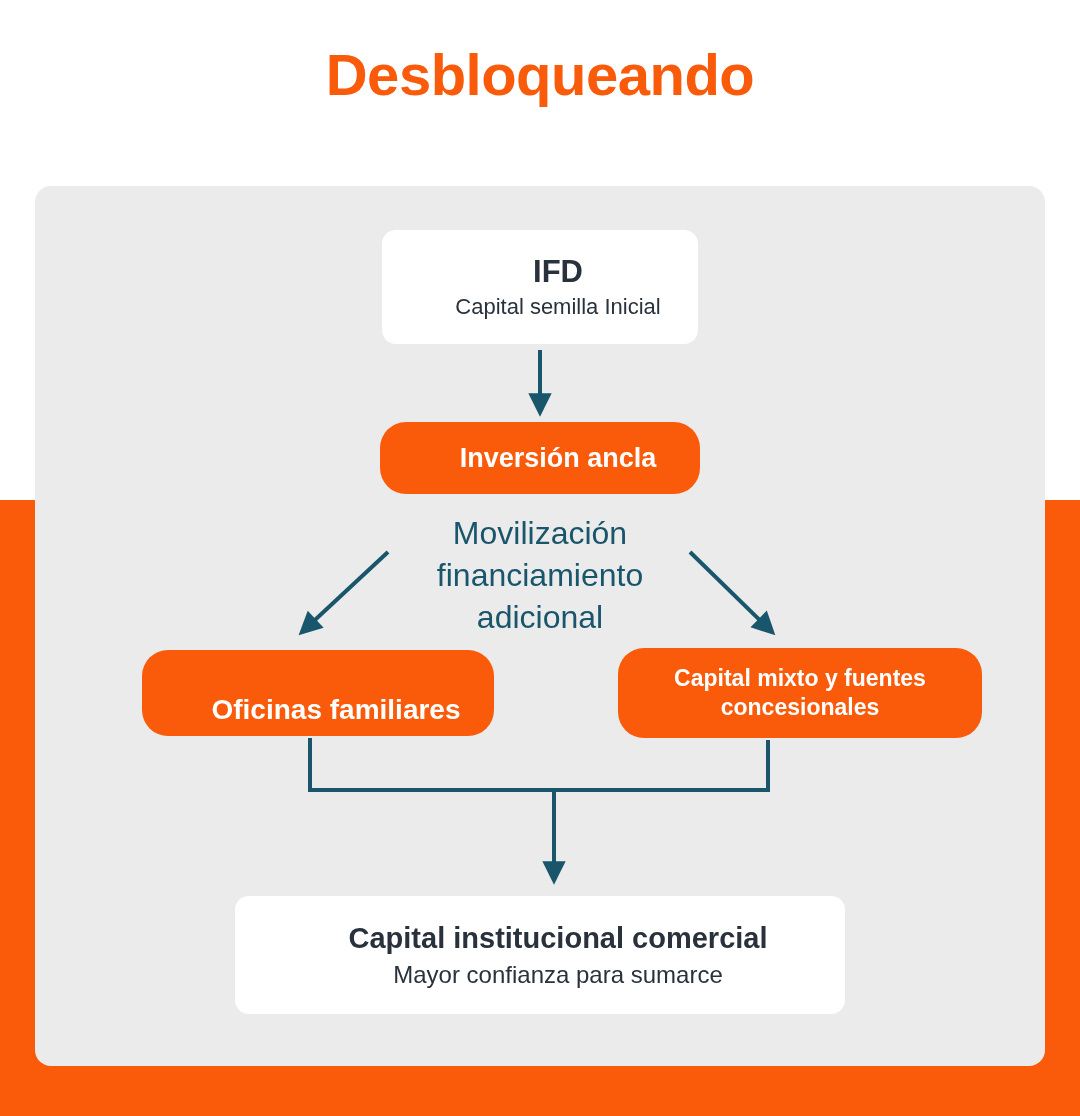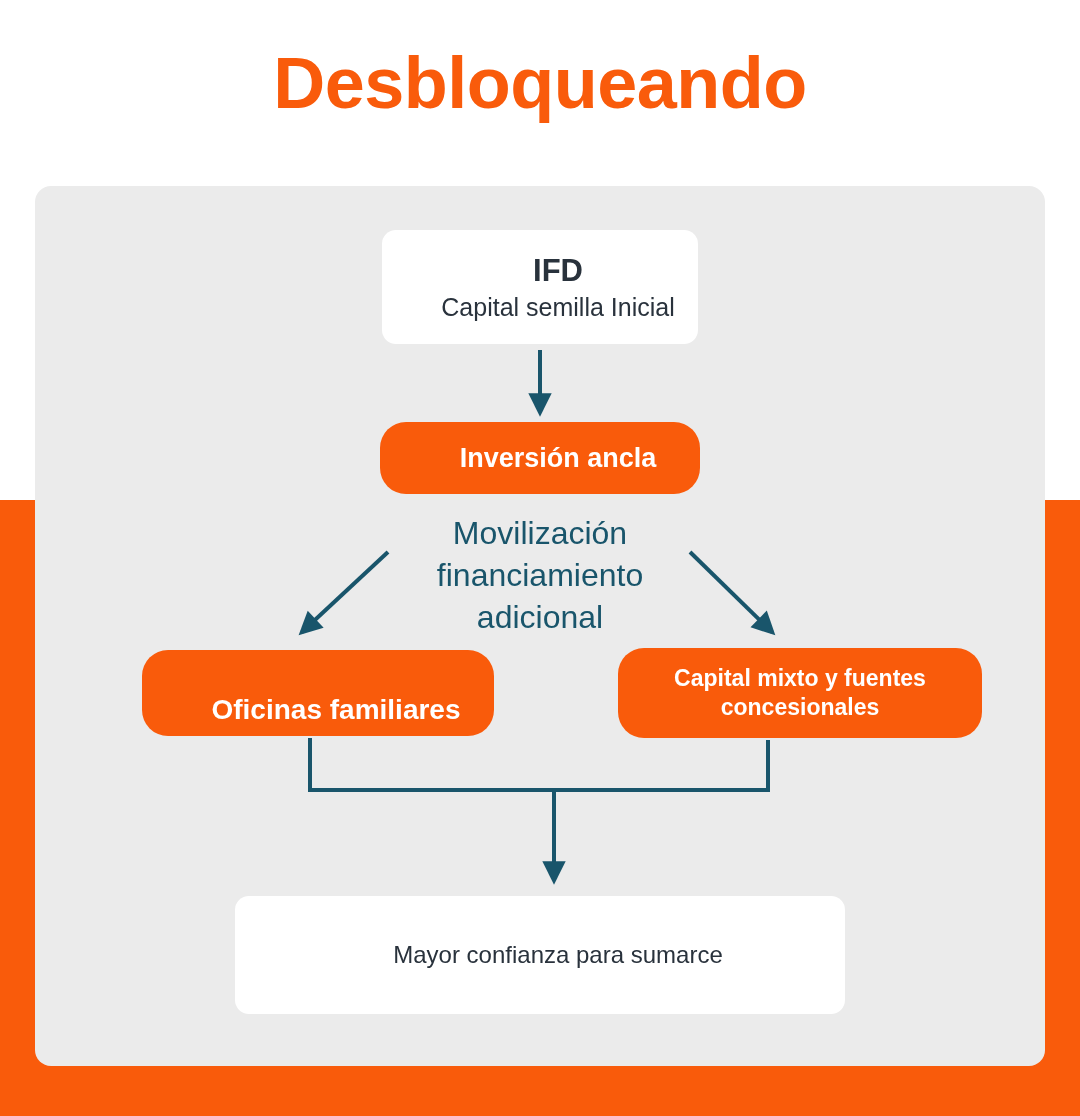--- a/index.html
+++ b/index.html
@@ -34,21 +34,21 @@
     width: 1080px;
     text-align: center;
     z-index: 5;
     color: #f95b0b;
     font-weight: bold;
     line-height: 1.12;
     letter-spacing: -0.5px;
   }
   .title .line1 {
     display: block;
-    font-size: 72px;
+    font-size: 58px;
   }
   .title .line2 {
     display: block;
     font-size: 47px;
   }
 
   
   .panel {
     position: absolute;
     left: 35px;
@@ -90,21 +90,21 @@
   }
 
   
   #node-ifd {
     left: 382px;
     top: 230px;
     width: 316px;
     height: 114px;
   }
   #node-ifd .node-title { font-size: 31px; margin-bottom: 4px; }
-  #node-ifd .node-sub { font-size: 25px; color: #29323c; }
+  #node-ifd .node-sub { font-size: 22px; color: #29323c; }
 
   
   #node-anchor {
     left: 380px;
     top: 422px;
     width: 320px;
     height: 72px;
   }
   #node-anchor .node-title { font-size: 27px; }
 
@@ -207,14 +207,15 @@
 
 <div class="node orange" id="node-family-offices">
   <div class="node-title">Oficinas familiares</div>
 </div>
 
 <div class="node orange" id="node-blended-capital">
   <div class="node-title">Capital mixto y fuentes concesionales</div>
 </div>
 
 <div class="node white" id="node-commercial">
+  <div class="node-title">Capital institucional comercial</div>
   <div class="node-sub">Mayor confianza para sumarce</div>
 </div>
 
 </body></html>

